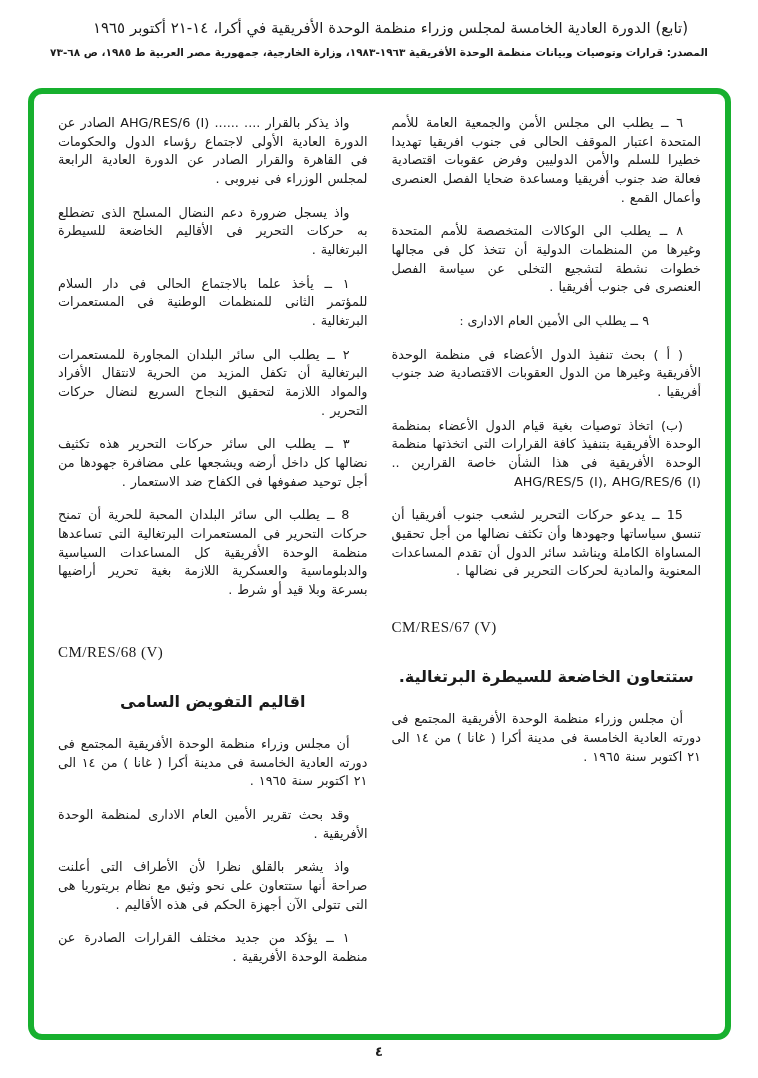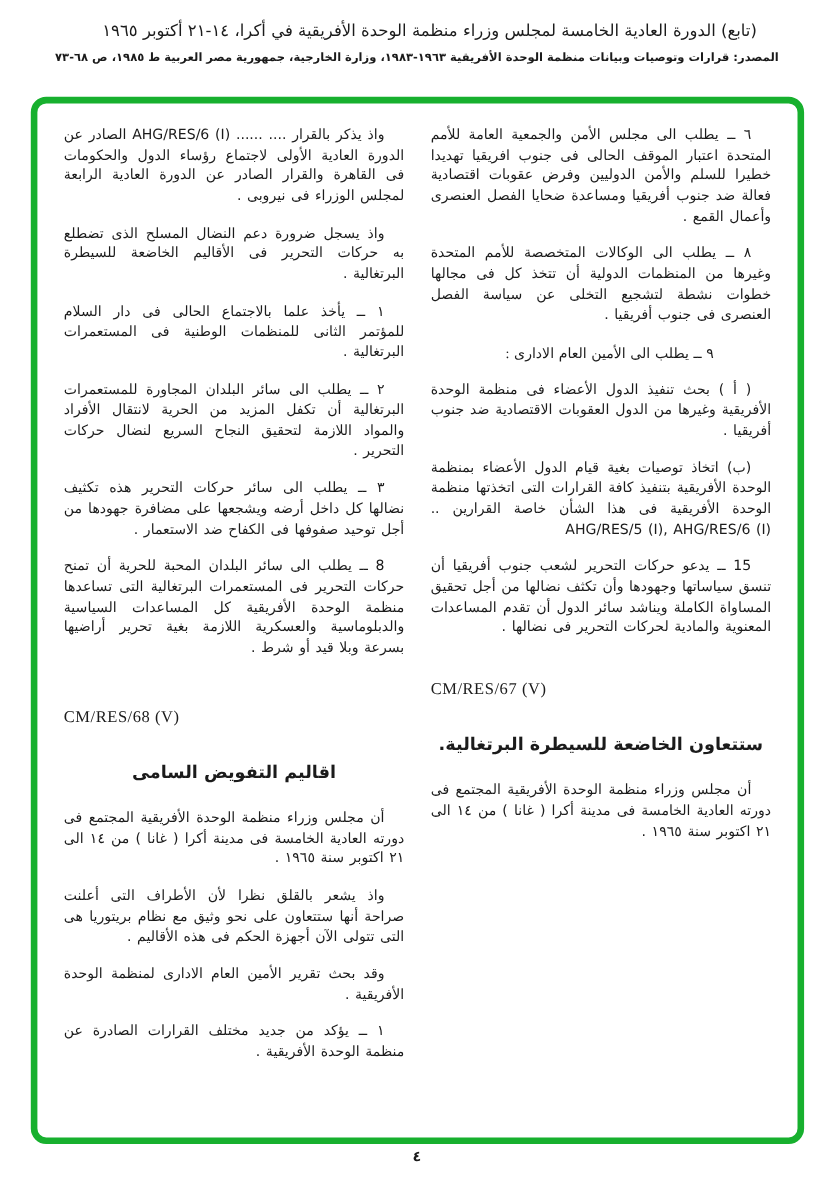--- a/index.html
+++ b/index.html
@@ -63,21 +63,21 @@
     <div class="col col-left">
       <p class="para">واذ يذكر بالقرار .... ...... AHG/RES/6 (I) الصادر عن الدورة العادية الأولى لاجتماع رؤساء الدول والحكومات فى القاهرة والقرار الصادر عن الدورة العادية الرابعة لمجلس الوزراء فى نيروبى .</p>
       <p class="para">واذ يسجل ضرورة دعم النضال المسلح الذى تضطلع به حركات التحرير فى الأقاليم الخاضعة للسيطرة البرتغالية .</p>
       <p class="para">١ ــ يأخذ علما بالاجتماع الحالى فى دار السلام للمؤتمر الثانى للمنظمات الوطنية فى المستعمرات البرتغالية .</p>
       <p class="para">٢ ــ يطلب الى سائر البلدان المجاورة للمستعمرات البرتغالية أن تكفل المزيد من الحرية لانتقال الأفراد والمواد اللازمة لتحقيق النجاح السريع لنضال حركات التحرير .</p>
       <p class="para">٣ ــ يطلب الى سائر حركات التحرير هذه تكثيف نضالها كل داخل أرضه ويشجعها على مضافرة جهودها من أجل توحيد صفوفها فى الكفاح ضد الاستعمار .</p>
       <p class="para">8 ــ يطلب الى سائر البلدان المحبة للحرية أن تمنح حركات التحرير فى المستعمرات البرتغالية التى تساعدها منظمة الوحدة الأفريقية كل المساعدات السياسية والدبلوماسية والعسكرية اللازمة بغية تحرير أراضيها بسرعة وبلا قيد أو شرط .</p>
       <div class="code">CM/RES/68  (V)</div>
       <div class="heading">اقاليم التفويض السامى</div>
       <p class="para">أن مجلس وزراء منظمة الوحدة الأفريقية المجتمع فى دورته العادية الخامسة فى مدينة أكرا ( غانا ) من ١٤ الى ٢١ اكتوبر سنة ١٩٦٥ .</p>
+      <p class="para">وقد بحث تقرير الأمين العام الادارى لمنظمة الوحدة الأفريقية .</p>
       <p class="para">واذ يشعر بالقلق نظرا لأن الأطراف التى أعلنت صراحة أنها ستتعاون على نحو وثيق مع نظام بريتوريا هى التى تتولى الآن أجهزة الحكم فى هذه الأقاليم .</p>
-      <p class="para">وقد بحث تقرير الأمين العام الادارى لمنظمة الوحدة الأفريقية .</p>
       <p class="para">١ ــ يؤكد من جديد مختلف القرارات الصادرة عن منظمة الوحدة الأفريقية .</p>
     </div>
 
   </div>
 </div>
 
 <div class="page-number">٤</div>
 
 </body></html>

